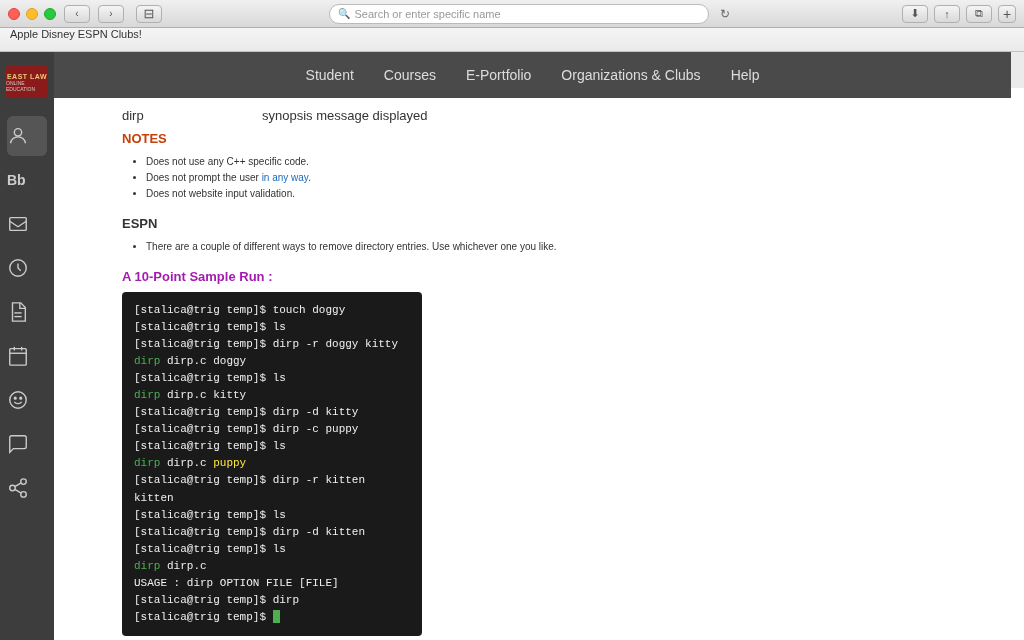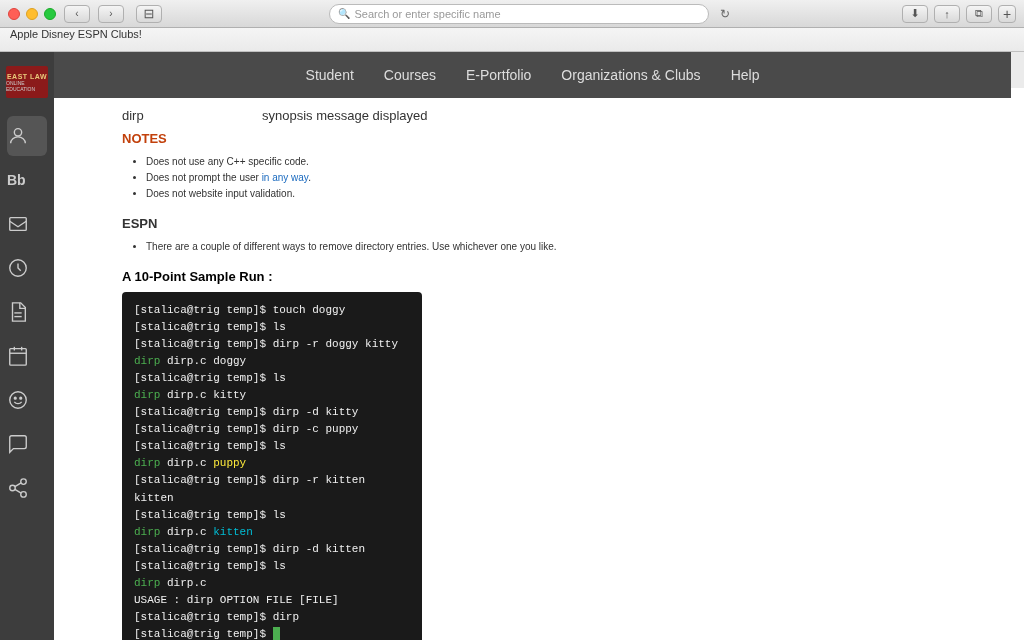--- a/index.html
+++ b/index.html
@@ -155,21 +155,21 @@
       color: #333;
       line-height: 1.6;
     }
     .bullet-list li a, .bullet-list li span.link {
       color: #1a6abf;
       text-decoration: none;
     }
     .sample-run-heading {
       font-size: 13px;
       font-weight: bold;
-      color: #000000;
+      color: #a21caf;
       margin-bottom: 8px;
     }
 
     
     .terminal {
       background: #1a1a1a;
       border-radius: 4px;
       padding: 10px 12px;
       font-family: 'Courier New', monospace;
       font-size: 11px;
@@ -330,21 +330,20 @@
           <span class="t-line"><span class="t-white">[stalica@trig temp]$ </span><span class="t-white">dirp -r doggy kitty</span></span>
           <span class="t-line"><span class="t-dirp">dirp</span><span class="t-white">  dirp.c  doggy</span></span>
           <span class="t-line"><span class="t-white">[stalica@trig temp]$ </span><span class="t-white">ls</span></span>
           <span class="t-line"><span class="t-dirp">dirp</span><span class="t-white">  dirp.c  kitty</span></span>
           <span class="t-line"><span class="t-white">[stalica@trig temp]$ </span><span class="t-white">dirp -d kitty</span></span>
           <span class="t-line"><span class="t-white">[stalica@trig temp]$ </span><span class="t-white">dirp -c puppy</span></span>
           <span class="t-line"><span class="t-white">[stalica@trig temp]$ </span><span class="t-white">ls</span></span>
           <span class="t-line"><span class="t-dirp">dirp</span><span class="t-white">  dirp.c  </span><span class="t-yellow">puppy</span></span>
           <span class="t-line"><span class="t-white">[stalica@trig temp]$ </span><span class="t-white">dirp -r kitten kitten</span></span>
           <span class="t-line"><span class="t-white">[stalica@trig temp]$ </span><span class="t-white">ls</span></span>
-          <span class="t-line"><span class="t-dirp">dirp</span><span class="t-white">  dirp.c  </span><span class="t-cyan">kitten</span></span>
           <span class="t-line"><span class="t-white">[stalica@trig temp]$ </span><span class="t-white">dirp -d kitten</span></span>
           <span class="t-line"><span class="t-white">[stalica@trig temp]$ </span><span class="t-white">ls</span></span>
           <span class="t-line"><span class="t-dirp">dirp</span><span class="t-white">  dirp.c</span></span>
           <span class="t-line"><span class="t-white">USAGE : dirp OPTION FILE [FILE]</span></span>
           <span class="t-line"><span class="t-white">[stalica@trig temp]$ </span><span class="t-white">dirp</span></span>
           <span class="t-line"><span class="t-white">[stalica@trig temp]$ </span><span class="t-cursor"></span></span>
         </div>
       </div>
 
     </div>

